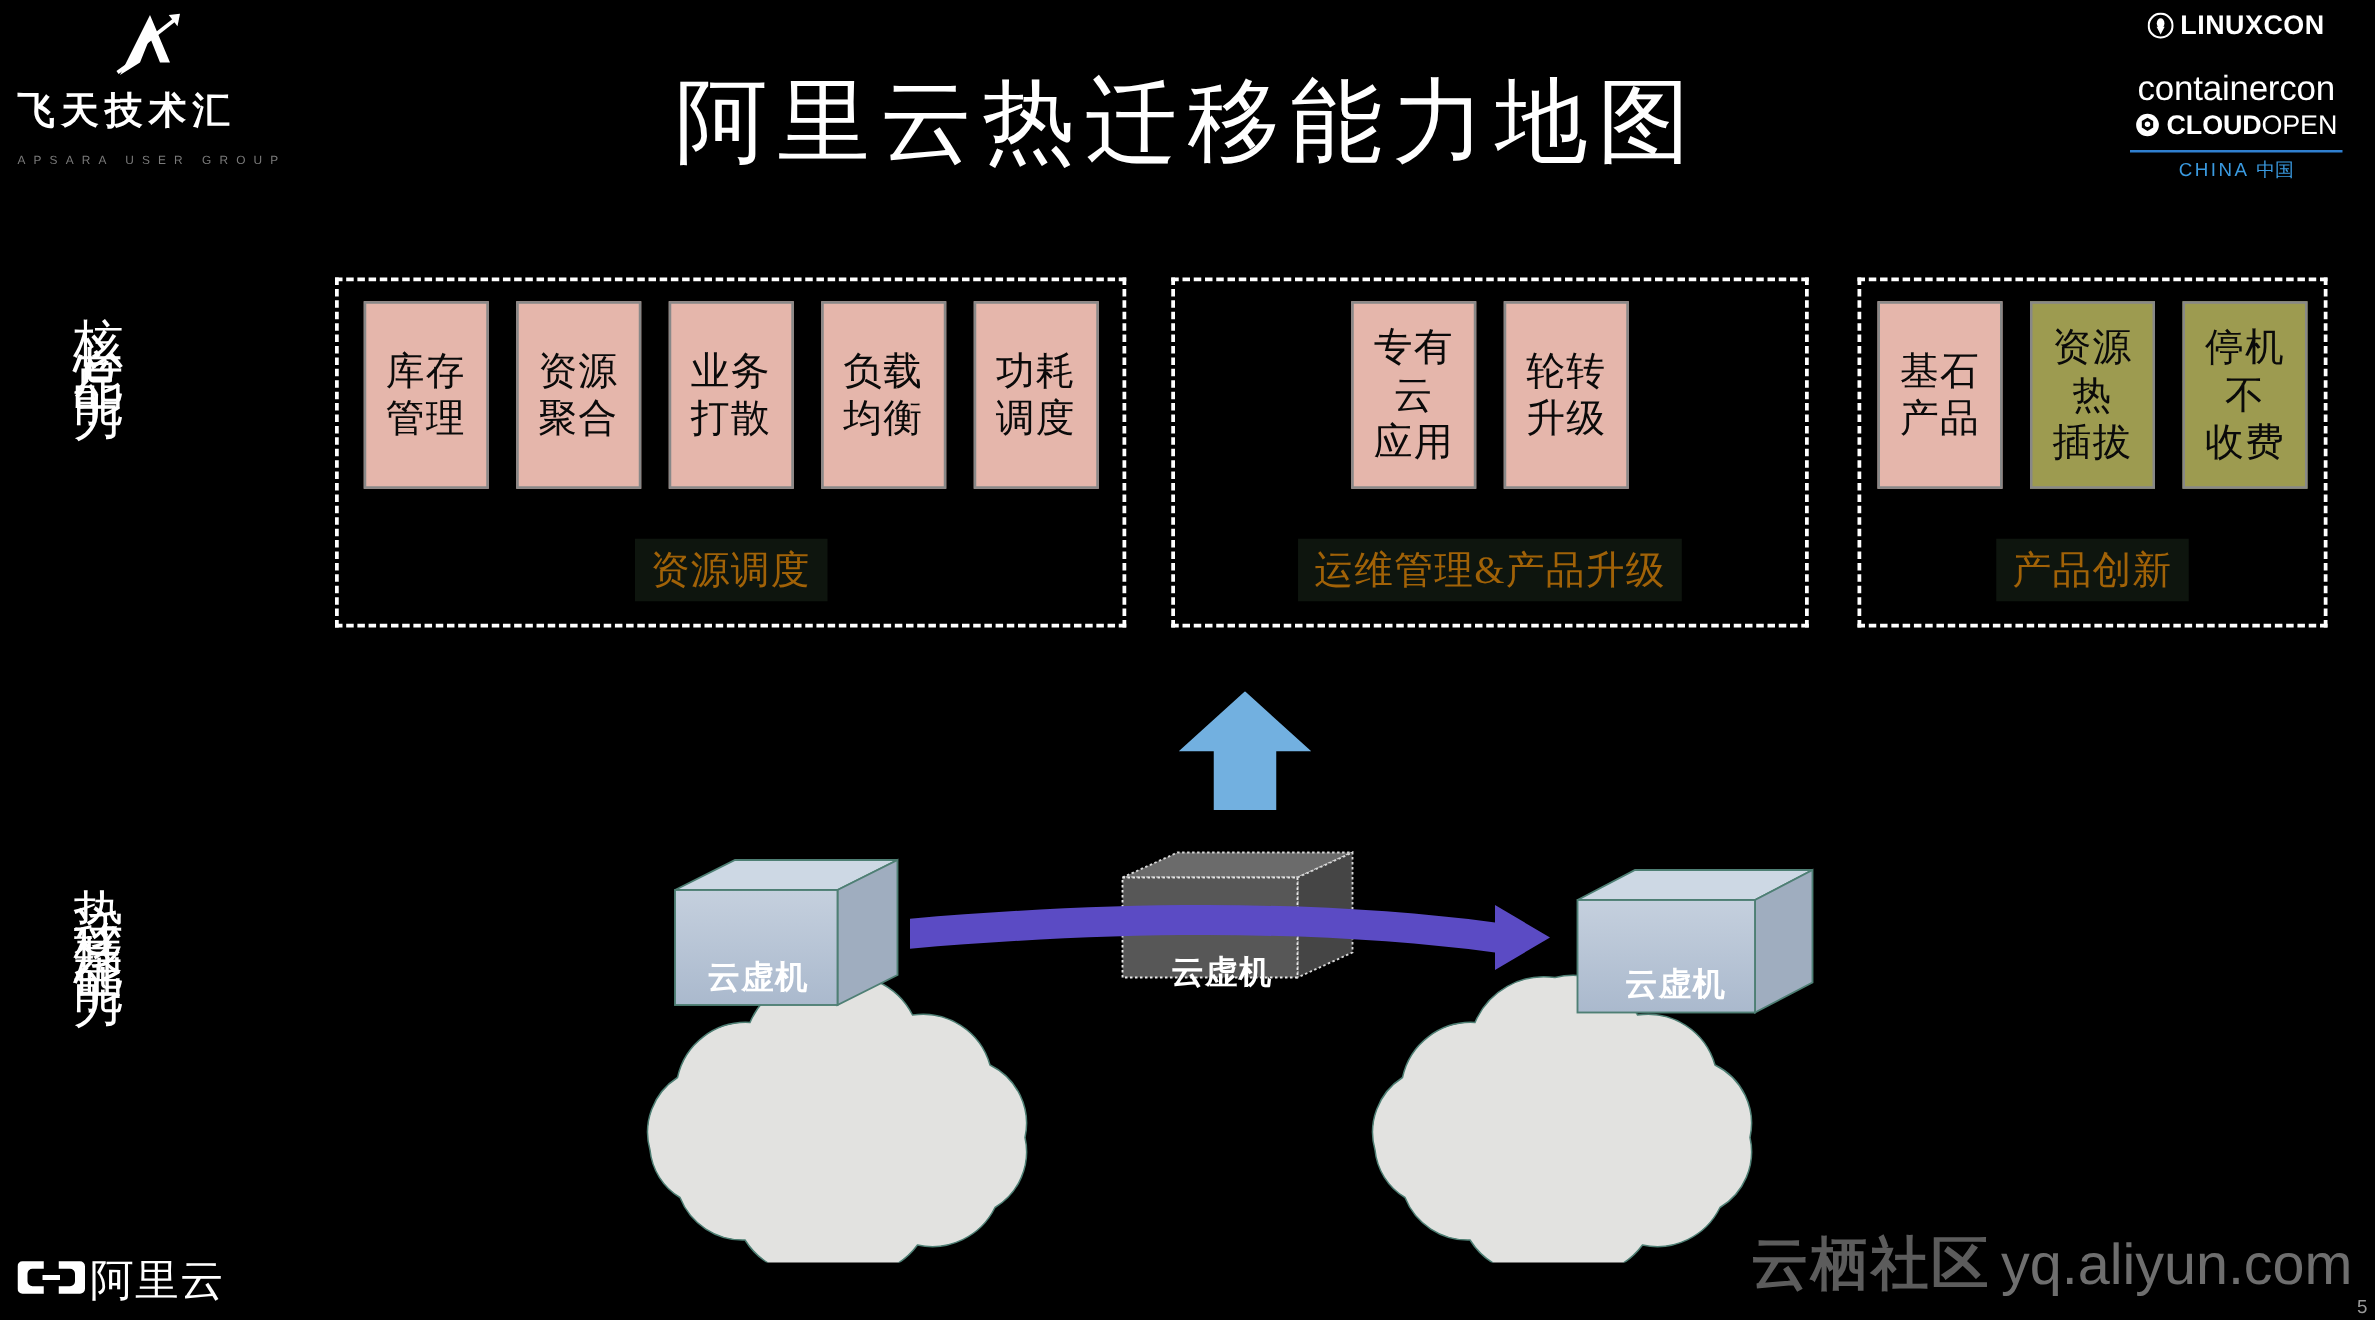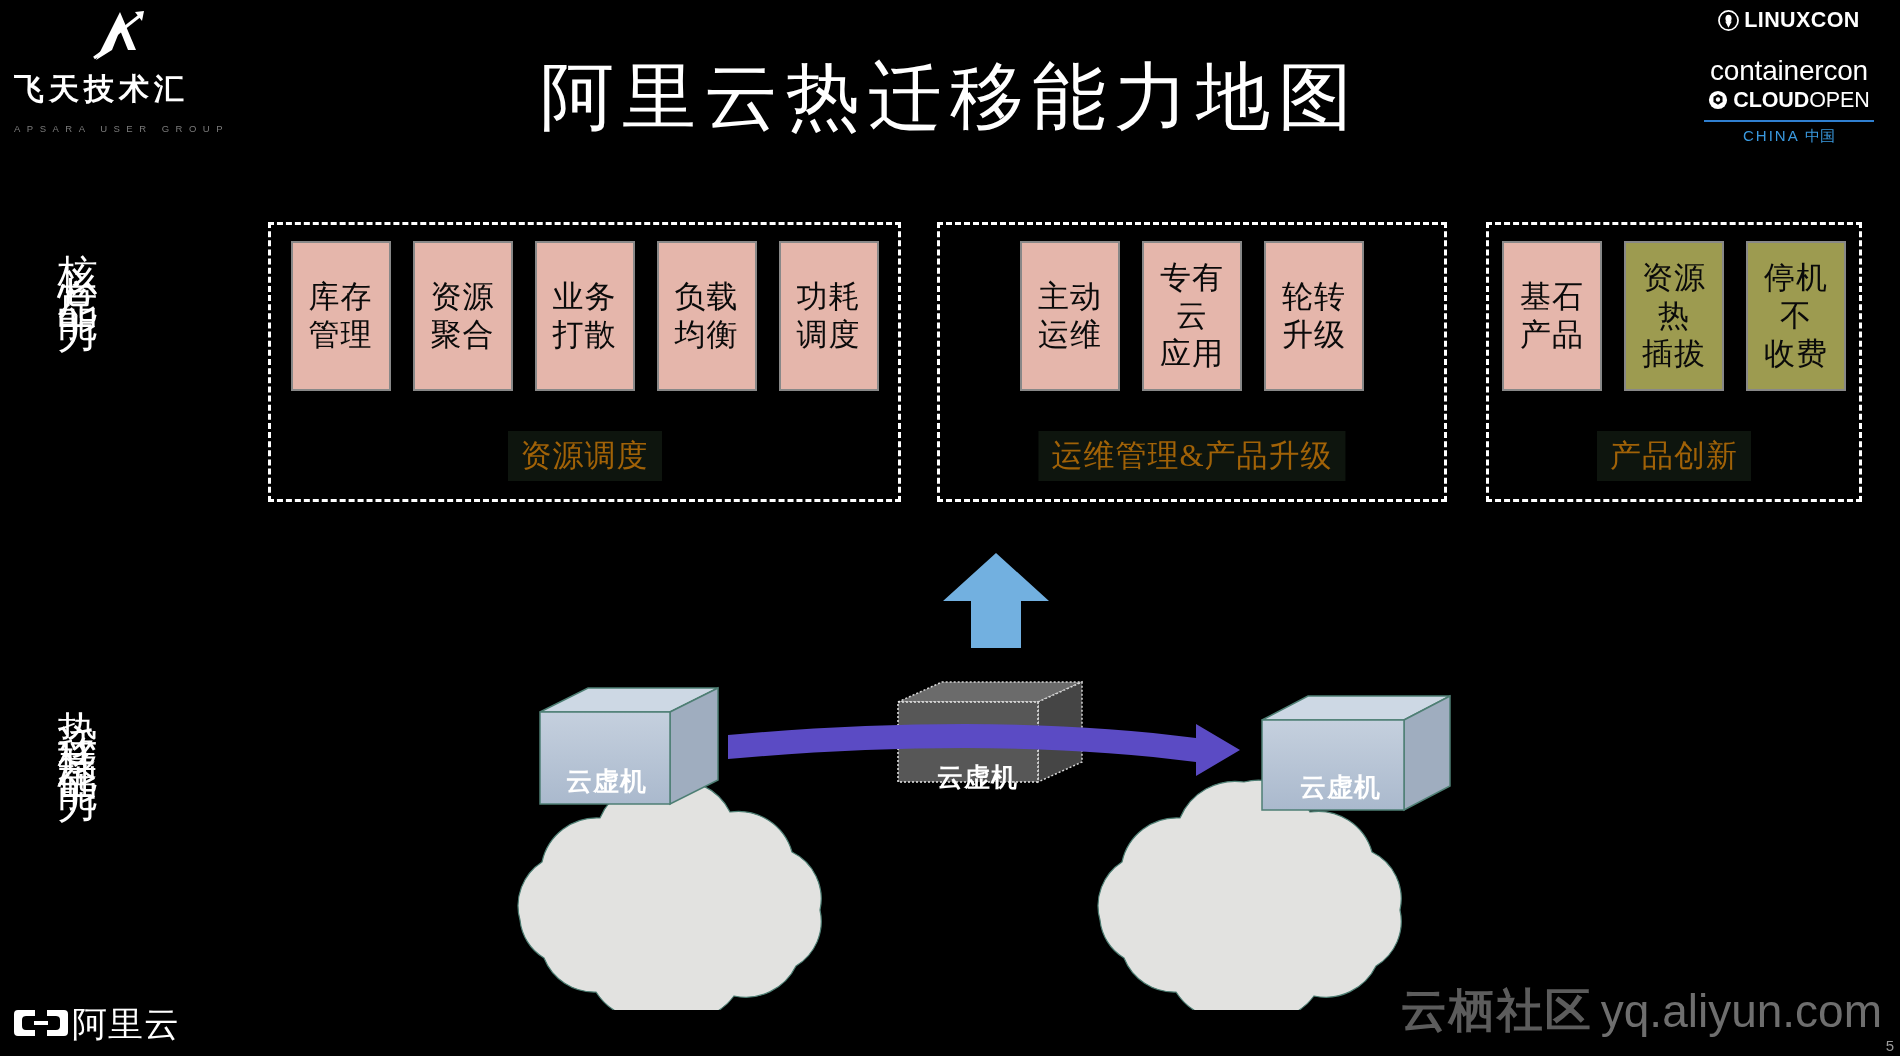--- a/index.html
+++ b/index.html
@@ -149,21 +149,20 @@
           <div class="cap-box pink">库存<br>管理</div>
           <div class="cap-box pink">资源<br>聚合</div>
           <div class="cap-box pink">业务<br>打散</div>
           <div class="cap-box pink">负载<br>均衡</div>
           <div class="cap-box pink">功耗<br>调度</div>
         </div>
         <div class="group-tag">资源调度</div>
       </div>
       <div class="group" id="group-1">
         <div class="group-boxes">
-          <div class="cap-box pink">主动<br>运维</div>
           <div class="cap-box pink">专有<br>云<br>应用</div>
           <div class="cap-box pink">轮转<br>升级</div>
         </div>
         <div class="group-tag">运维管理&amp;产品升级</div>
       </div>
       <div class="group" id="group-2">
         <div class="group-boxes">
           <div class="cap-box pink">基石<br>产品</div>
           <div class="cap-box olive">资源<br>热<br>插拔</div>
           <div class="cap-box olive">停机<br>不<br>收费</div>

